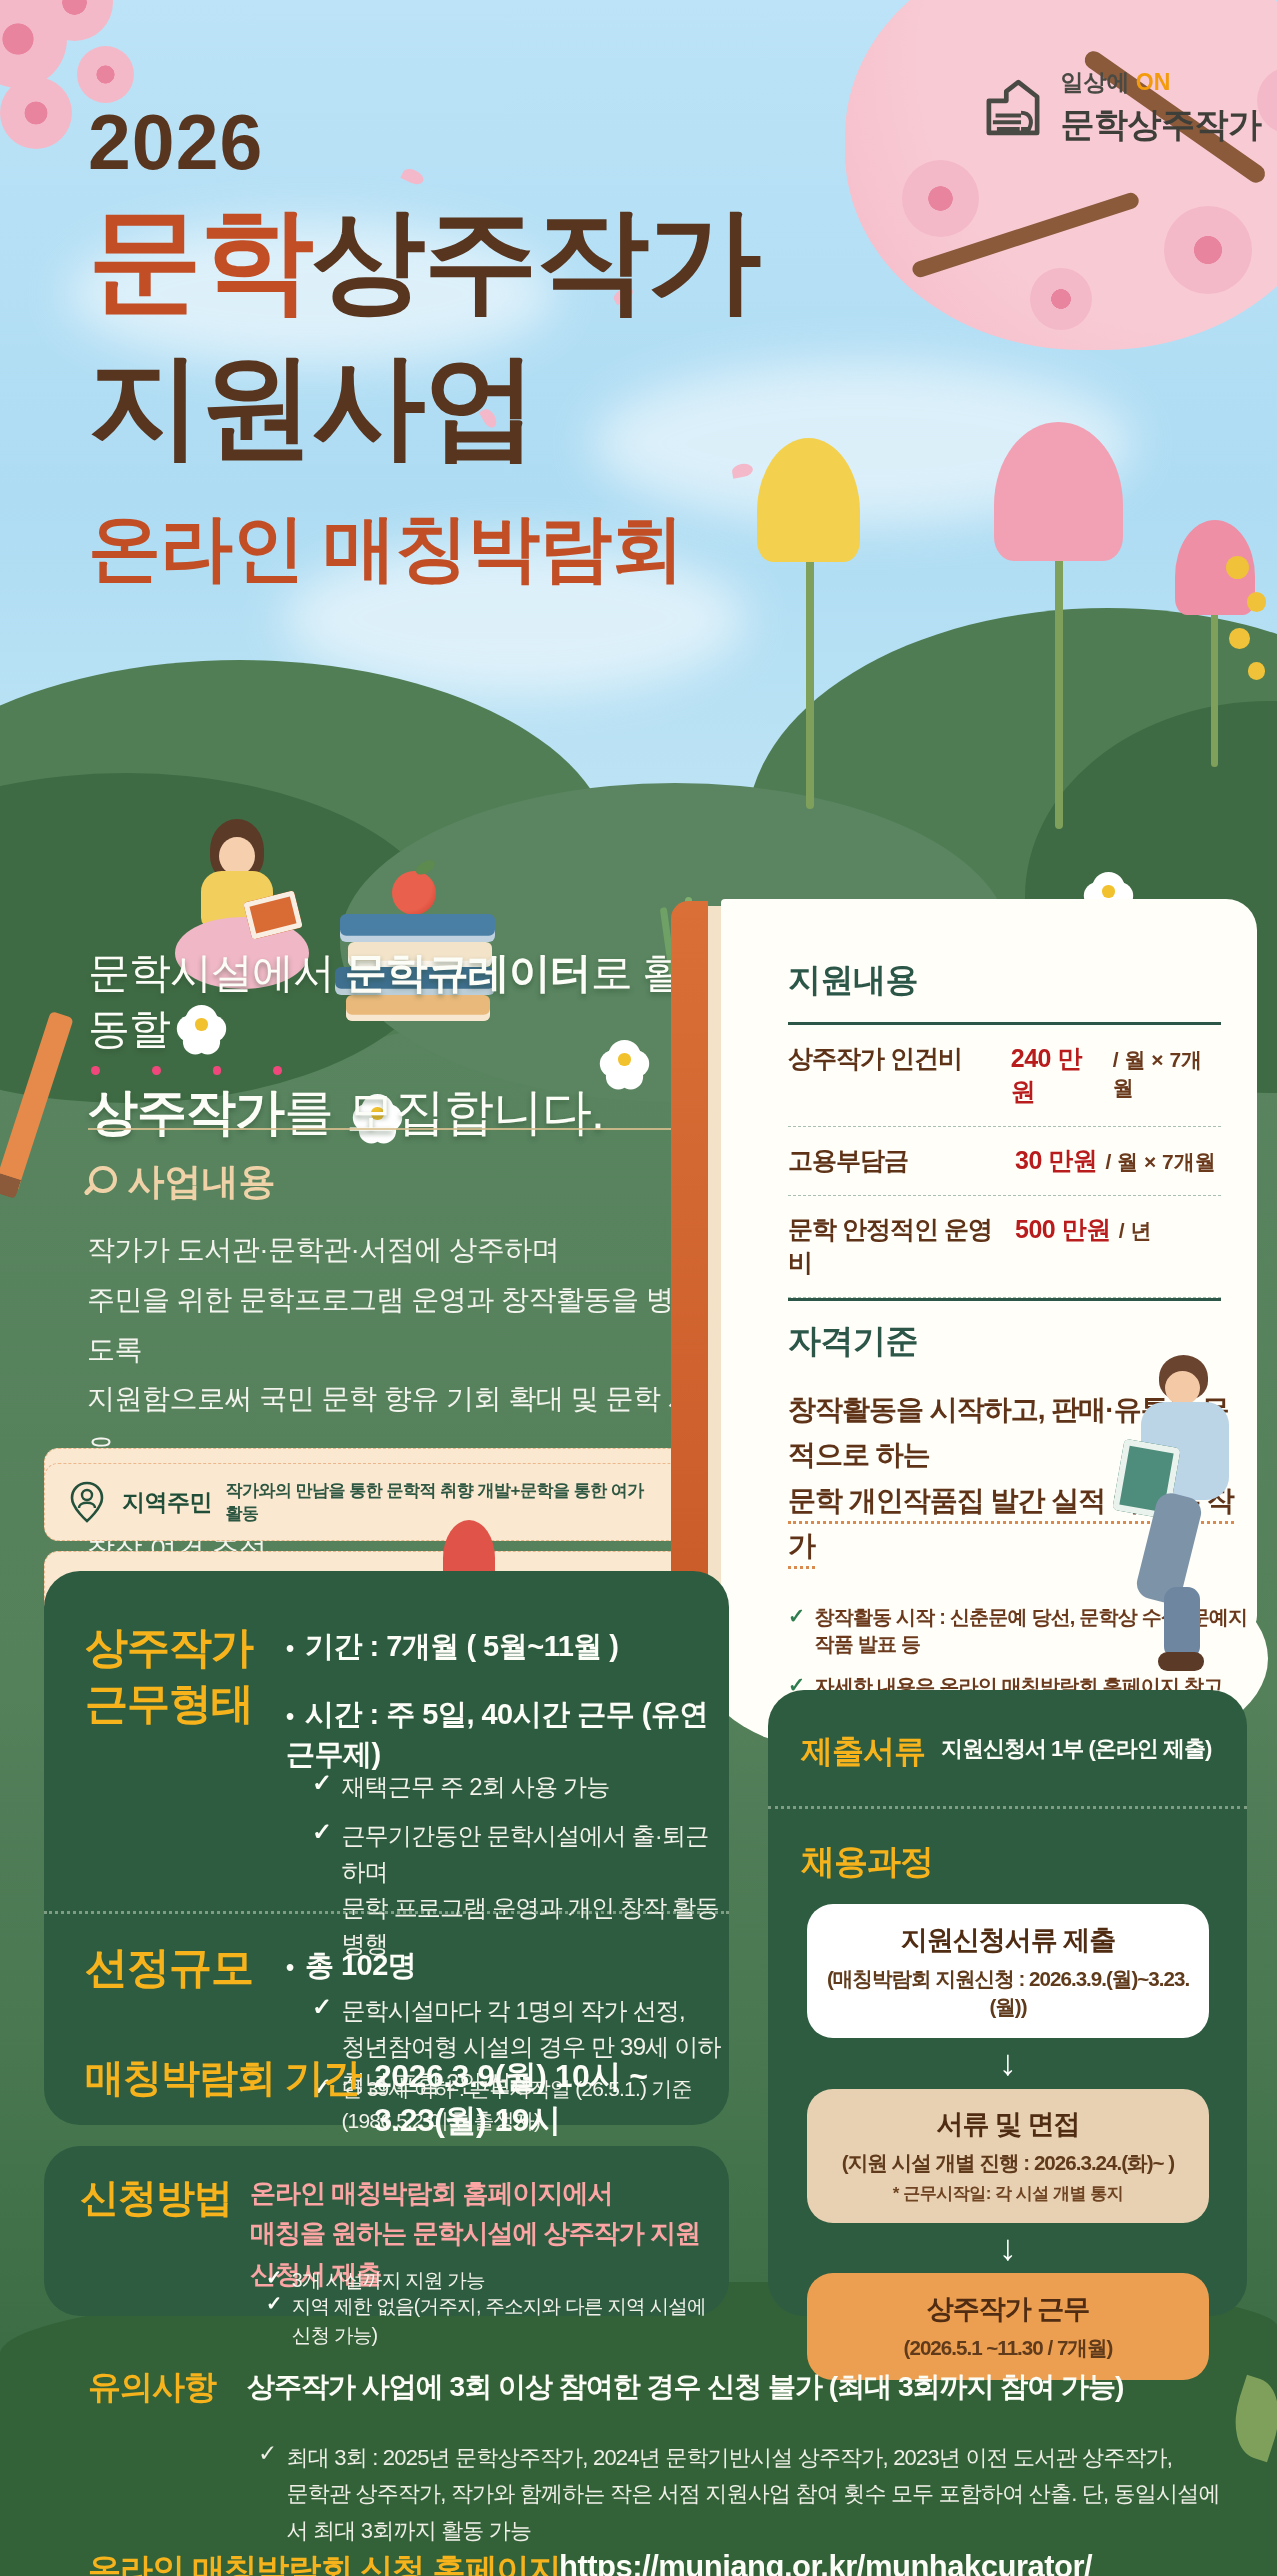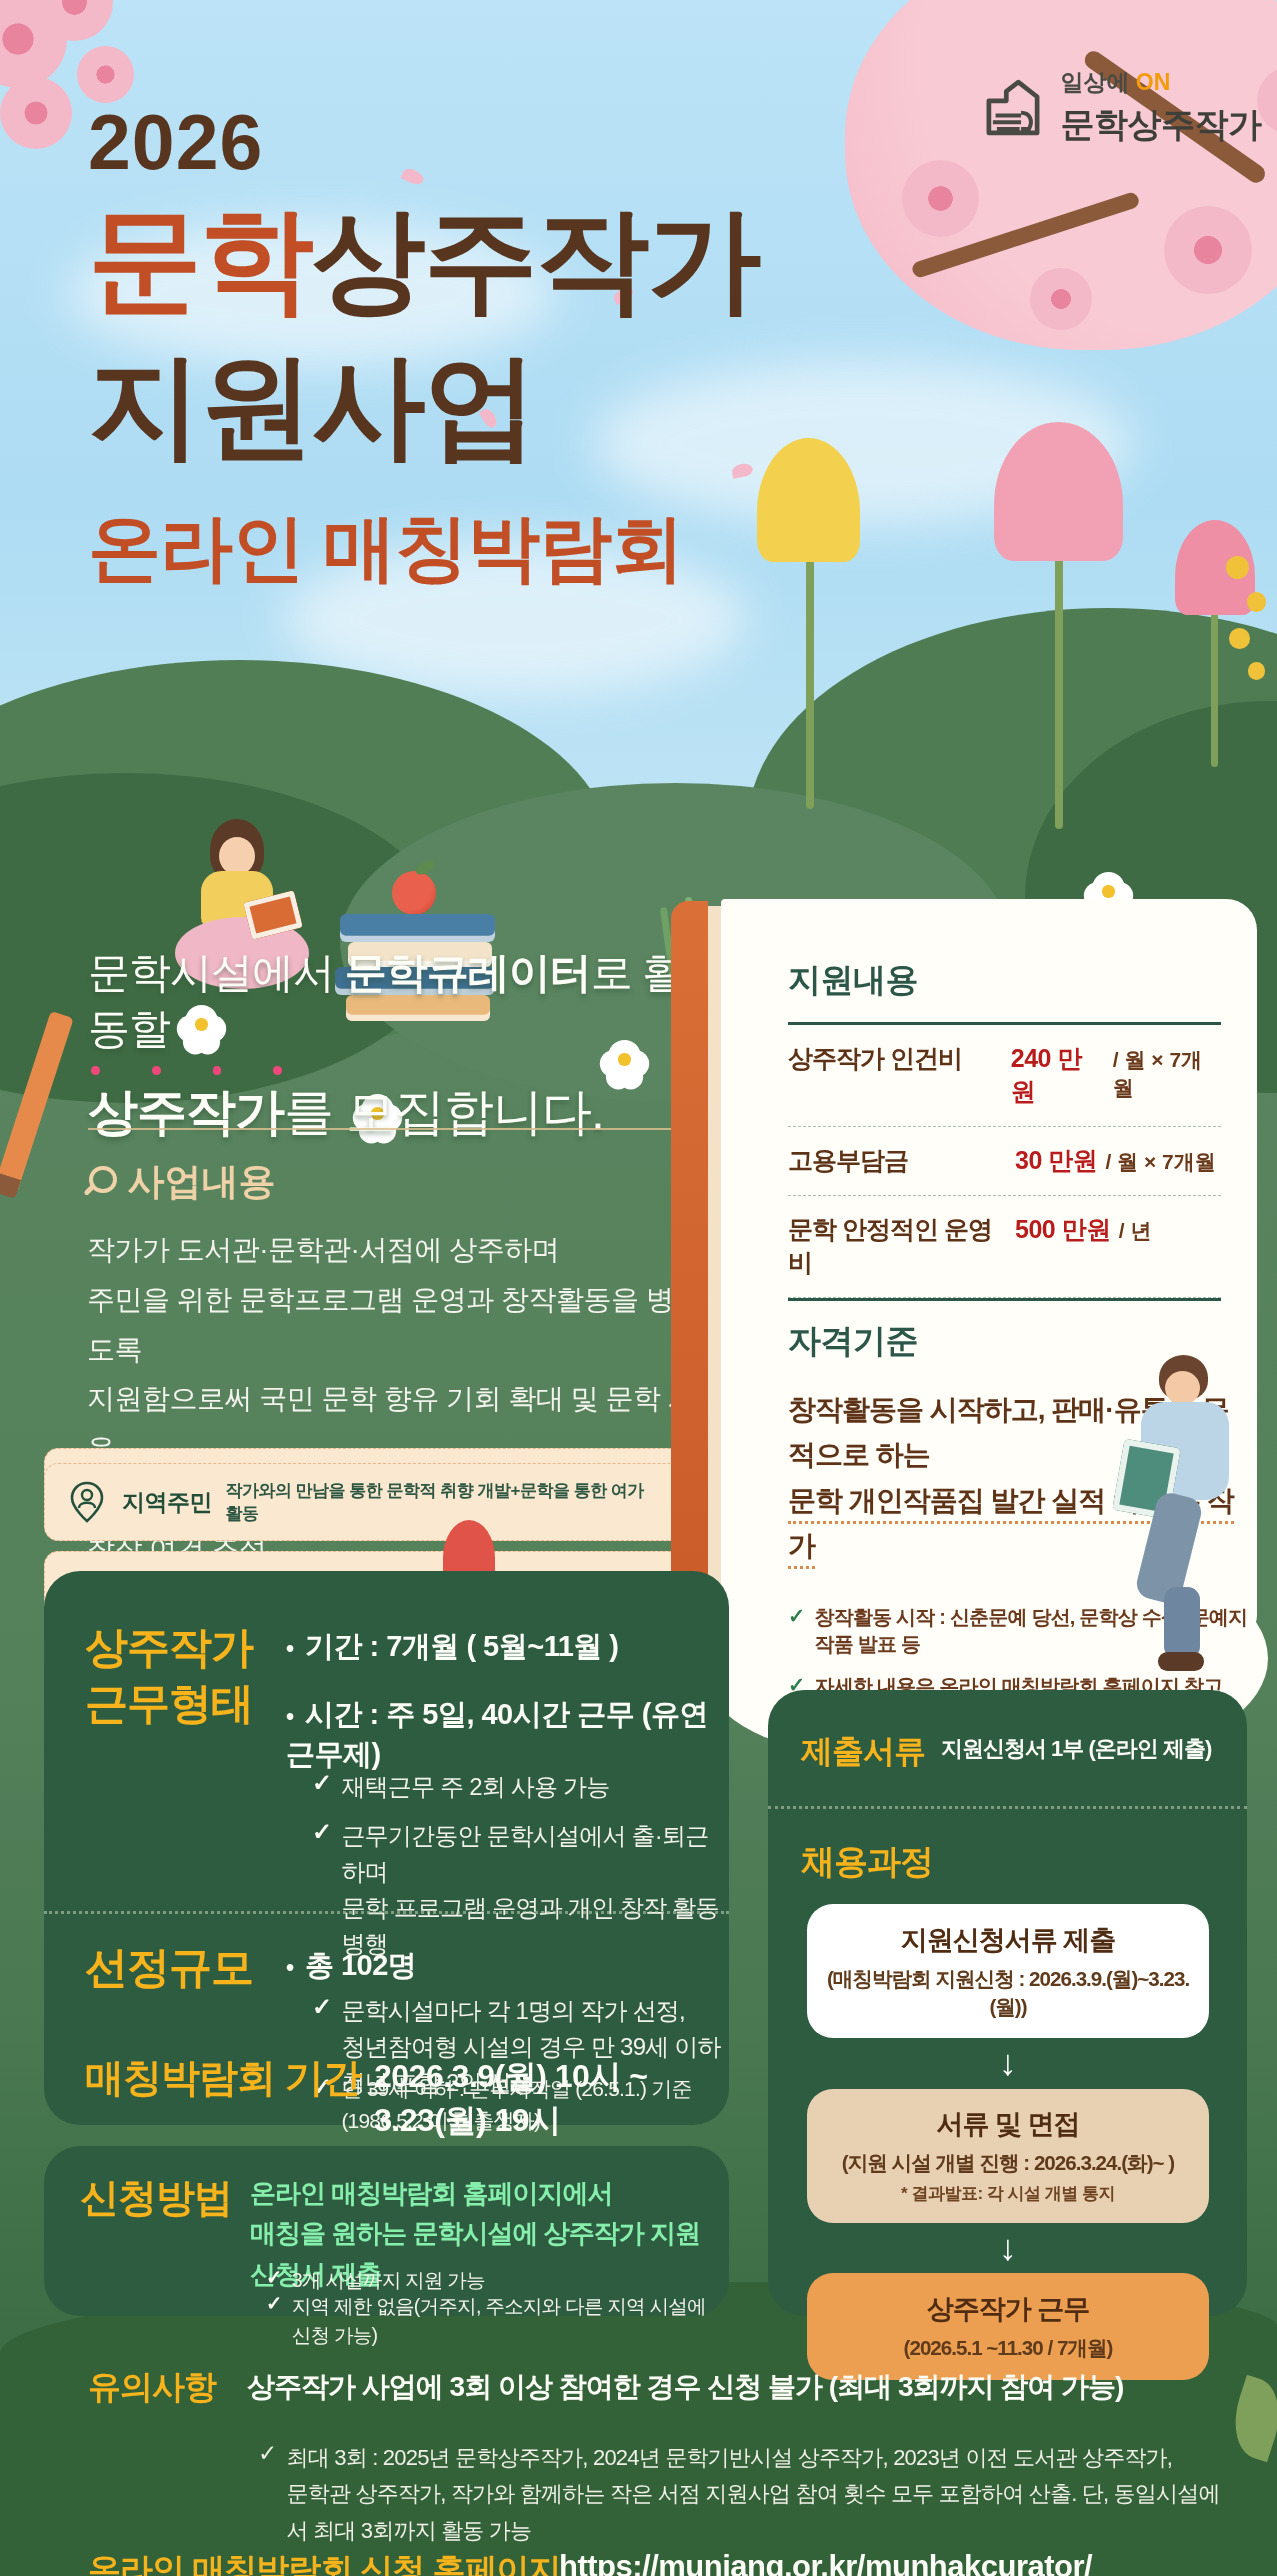--- a/index.html
+++ b/index.html
@@ -376,21 +376,21 @@
     </div>
   </div>
 
   <div class="abs panel" style="left:44px;top:2025px;width:685px;height:103px;background:transparent;">
     <div class="abs yhead" style="left:41px;top:26px;font-size:39px;">매칭박람회 기간</div>
     <div class="abs wbold" style="left:330px;top:30px;font-size:32px;">2026.3.9(월) 10시 ~ 3.23(월) 19시</div>
   </div>
 
   <div class="abs panel" style="left:44px;top:2146px;width:685px;height:170px;">
     <div class="abs yhead" style="left:36px;top:25px;font-size:39px;">신청방법</div>
-    <div class="abs" style="left:206px;top:27px;width:464px;color:#86efac;font-size:26px;font-weight:600;letter-spacing:-1px;line-height:1.55;">
+    <div class="abs" style="left:206px;top:27px;width:464px;color:#fca5a5;font-size:26px;font-weight:600;letter-spacing:-1px;line-height:1.55;">
       <div>온라인 매칭박람회 홈페이지에서</div>
       <div><span>매칭을 원하는 문학시설에 </span><b>상주작가 지원신청서 제출</b></div>
     </div>
     <div class="abs chk" style="left:222px;top:120px;">
       <span class="tick" style="font-size:19.6px;"></span>
       <span class="ctext" style="font-size:19.6px;">3개 시설까지 지원 가능</span>
     </div>
     <div class="abs chk" style="left:222px;top:146px;">
       <span class="tick" style="font-size:19.6px;"></span>
       <span class="ctext" style="font-size:19.6px;">지역 제한 없음(거주지, 주소지와 다른 지역 시설에 신청 가능)</span>
@@ -405,21 +405,21 @@
 
     <div class="abs" style="left:39px;top:214px;display:flex;flex-direction:column;align-items:center;gap:7.2px;">
       <div class="fbox" style="background:#ffffff;">
         <div class="fname">지원신청서류 제출</div>
         <div class="fdetail">(매칭박람회 지원신청 : 2026.3.9.(월)~3.23.(월))</div>
       </div>
       <div class="farrow"></div>
       <div class="fbox" style="background:#E8D1B2;">
         <div class="fname">서류 및 면접</div>
         <div class="fdetail">(지원 시설 개별 진행 : 2026.3.24.(화)~ )</div>
-        <div class="fnote">* 결과발표: 각 시설 개별 통지</div>
+        <div class="fnote">* 근무시작일: 각 시설 개별 통지</div>
       </div>
       <div class="farrow"></div>
       <div class="fbox" style="background:#EC9F51;">
         <div class="fname">상주작가 근무</div>
         <div class="fdetail">(2026.5.1 ~11.30 / 7개월)</div>
       </div>
     </div>
   </div>
 
   <div class="abs" style="left:0;top:2365px;width:1278px;">

